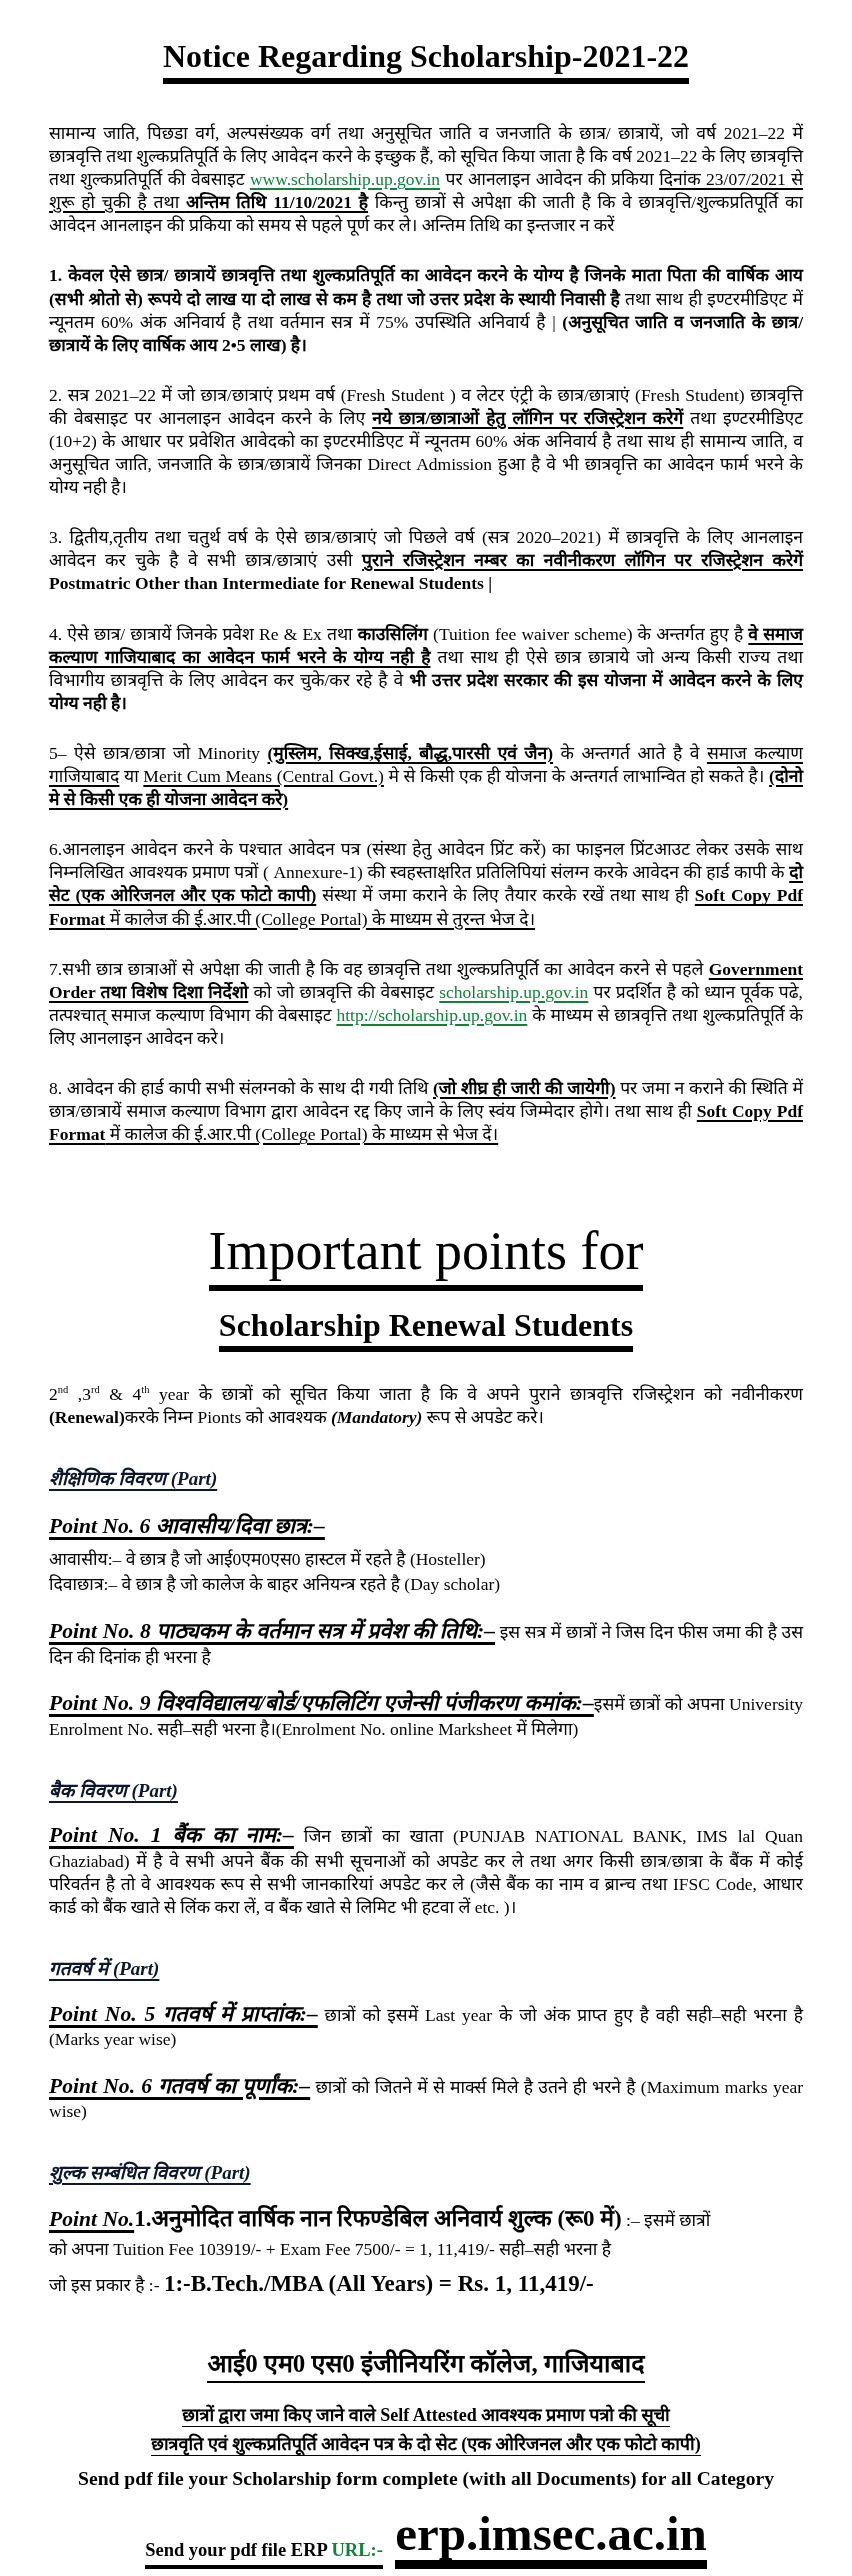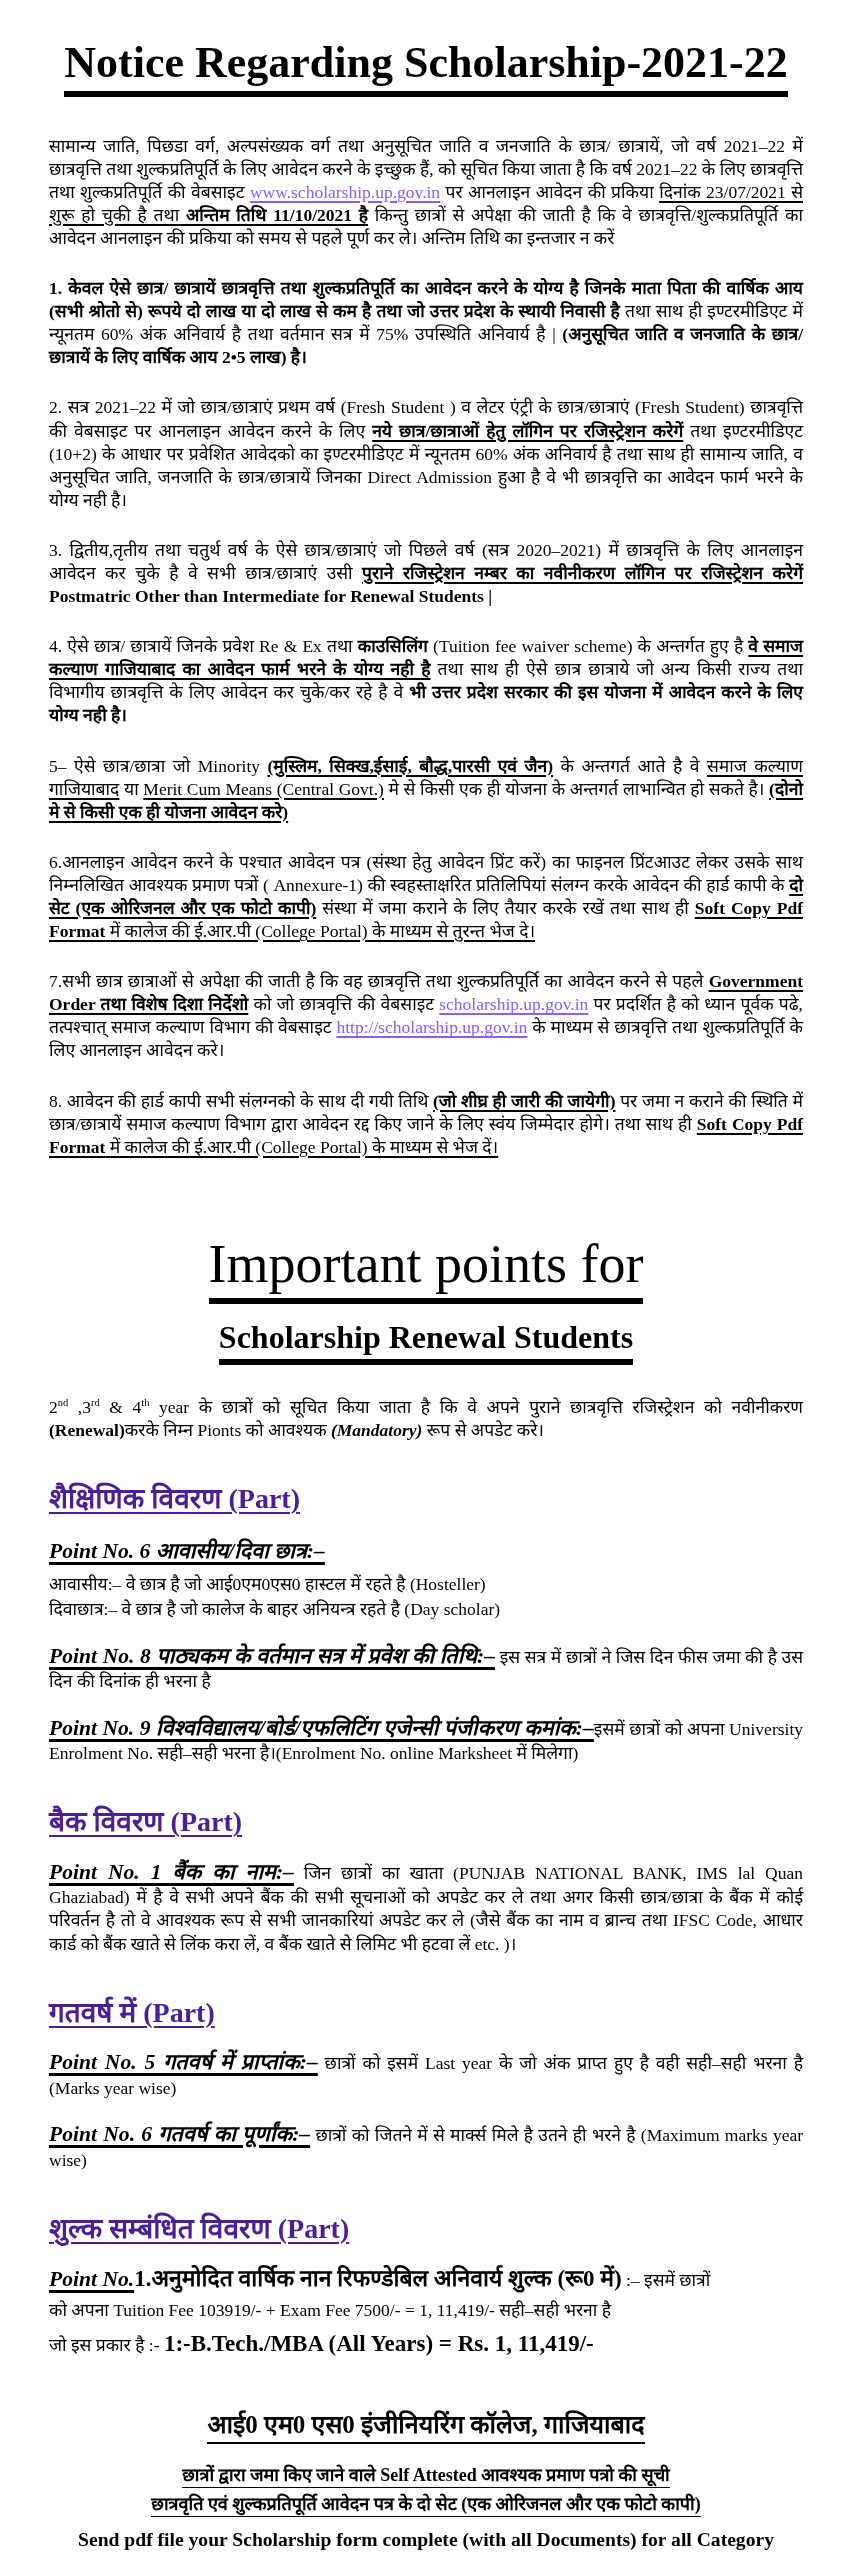--- a/index.html
+++ b/index.html
@@ -7,41 +7,41 @@
     width:852px;height:3351px;background:#ffffff;margin:0 auto;
     font-family:"Liberation Serif","DejaVu Serif",serif;
     color:#000;overflow:hidden;box-sizing:border-box;
     padding:31px 49px 0 49px;
   }
   .para{font-size:17.5px;line-height:1.32;text-align:justify;margin:0 0 27px 0;}
   .tight{margin-bottom:17.5px;}
   .b{font-weight:bold;}
   .u{text-decoration:underline;text-decoration-thickness:1.5px;text-underline-offset:2.6px;}
   .uu{text-decoration:underline;text-decoration-thickness:2.1px;text-underline-offset:3.1px;}
-  .blue{color:#8b5cf6;}
+  .blue{color:#15803d;}
   .red{color:#000000;font-style:italic;}
   sup{font-size:0.6em;}
 
   .doc-title{
     text-align:center;margin:9.3px 0 38px 0;
   }
   .doc-title span{
-    display:inline-block;font-size:44px;font-weight:bold;
+    display:inline-block;font-size:32px;font-weight:bold;
     border-bottom:6.2px solid #000;padding-bottom:4.1px;line-height:1.05;
   }
 
   .imp-wrap{text-align:center;margin:77px 0 31px 0;}
   .imp-h1{display:inline-block;font-size:54px;font-weight:400;line-height:1.05;
     border-bottom:6.2px solid #000;padding-bottom:5.2px;margin-bottom:17.5px;}
   .imp-h2{display:block;}
   .imp-h2 span{display:inline-block;font-size:32px;font-weight:bold;line-height:1.05;
     border-bottom:6.2px solid #000;padding-bottom:4px;}
 
   .sec-h{
-    font-size:28px;font-weight:bold;color:#4c1d95;
+    font-size:19px;font-weight:bold;font-style:italic;color:#0f172a;
     text-decoration:underline;text-decoration-thickness:2.1px;text-underline-offset:3.6px;
     margin:36px 0 18.5px 0;
   }
   .lead{
     font-size:21.6px;font-weight:bold;font-style:italic;
     text-decoration:underline;text-decoration-thickness:2.6px;text-underline-offset:4.1px;
   }
   .pt-block{margin:0 0 20.6px 0;}
 
   .fee-big{font-size:23px;font-weight:bold;}

